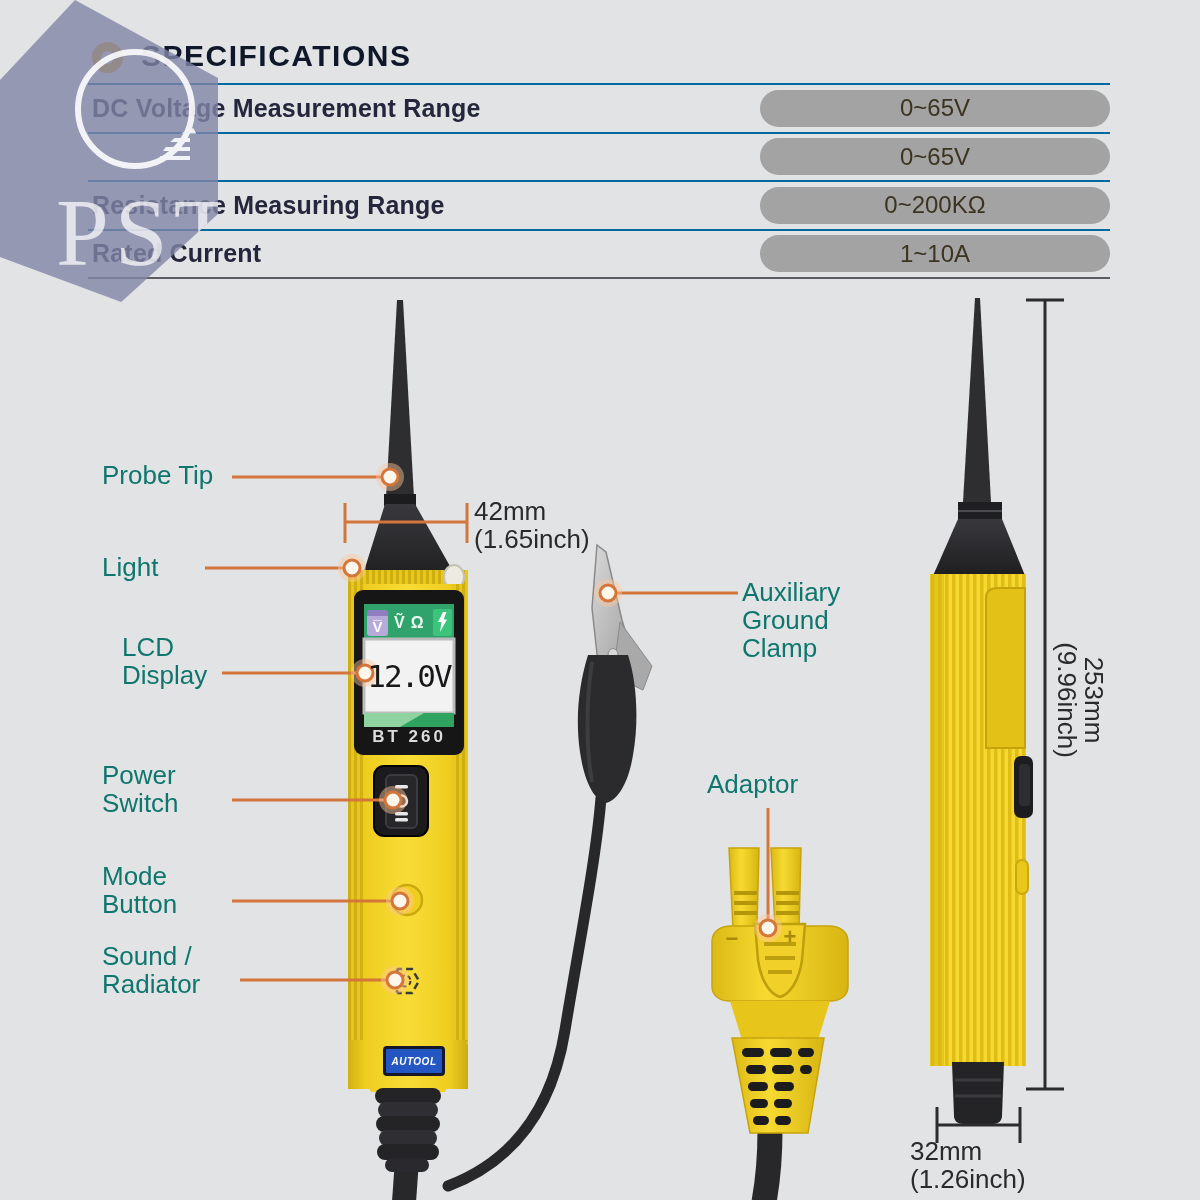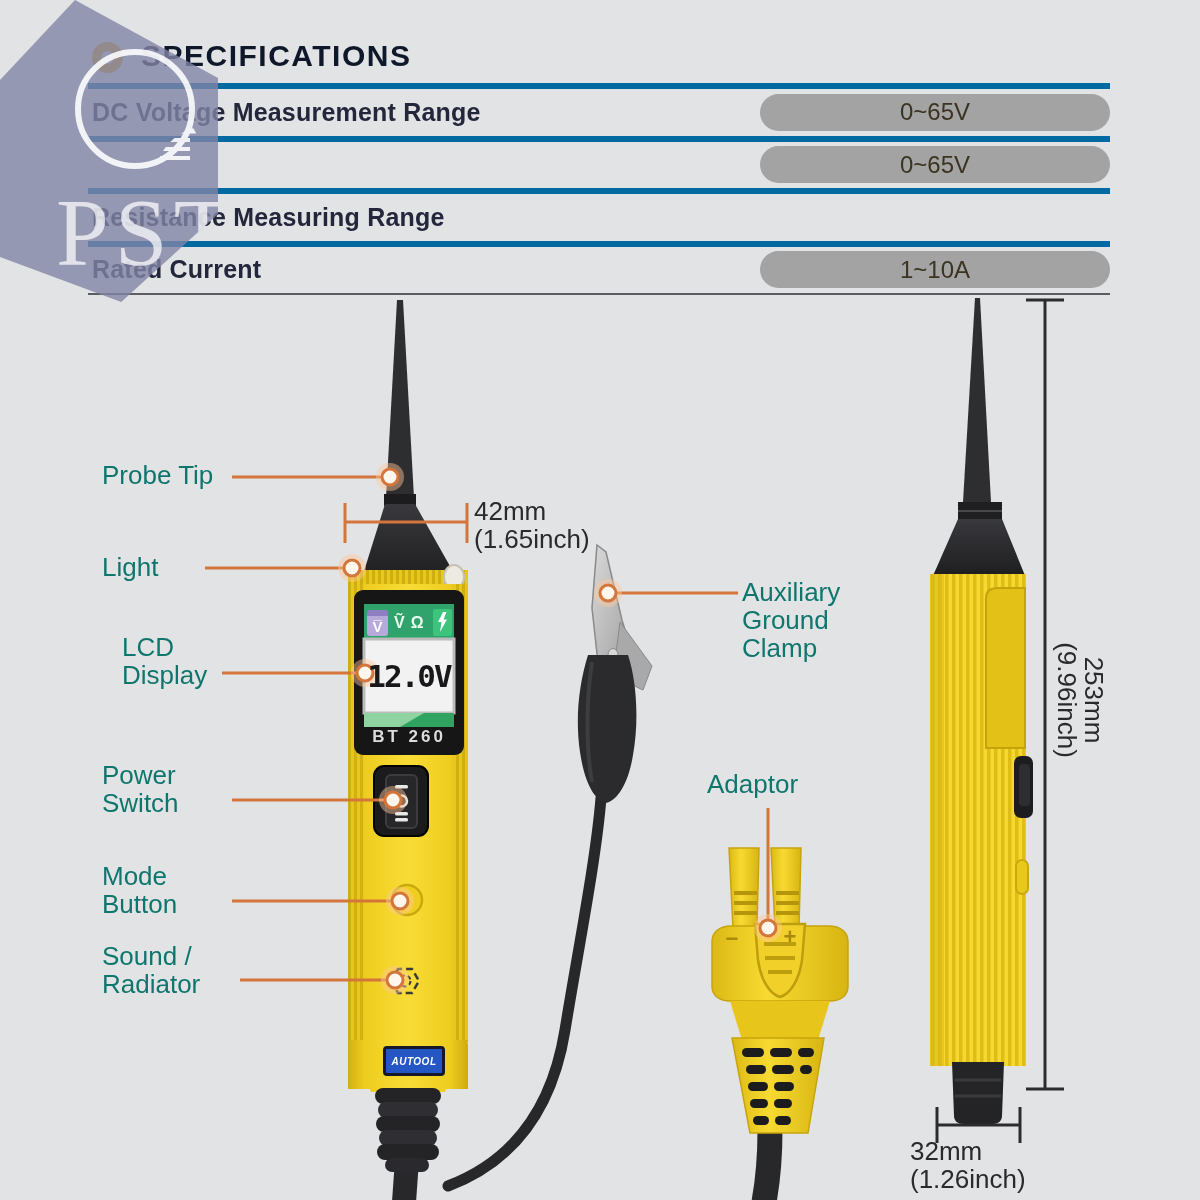--- a/index.html
+++ b/index.html
@@ -3,38 +3,38 @@
 <meta charset="utf-8">
 <style>
   html,body{margin:0;padding:0;}
   .stage{position:relative;width:1200px;height:1200px;background:#e2e3e4;overflow:hidden;
          font-family:"Liberation Sans",sans-serif;}
   
   .hdr-dot{position:absolute;left:92px;top:42px;width:13px;height:13px;border:9px solid #cf9f1e;border-radius:50%;}
   .hdr-title{position:absolute;left:141px;top:39px;font-size:30px;font-weight:800;letter-spacing:1.5px;color:#0f172a;}
   
   .spec-table{position:absolute;left:88px;top:83px;width:1022px;border-bottom:2px solid #5c5d63;}
-  .spec-row{position:relative;height:46.5px;border-top:6px solid #0369a1;display:flex;align-items:center;}
+  .spec-row{position:relative;height:46.5px;border-top:2px solid #0369a1;display:flex;align-items:center;}
   .spec-label{padding-left:4px;font-size:25px;font-weight:bold;color:#24273c;letter-spacing:.2px;}
   .spec-pill{position:absolute;right:0;top:4.5px;width:350px;height:37px;border-radius:19px;background:#a3a3a3;
              display:flex;align-items:center;justify-content:center;font-size:24px;color:#3a3420;}
   
   .lbl{position:absolute;font-size:26px;line-height:28px;color:#0f766e;white-space:pre-line;}
   .dim{position:absolute;font-size:26px;line-height:28px;color:#2a2a2a;white-space:pre-line;text-align:left;}
   .dim-rot{position:absolute;left:1080px;top:700px;width:230px;transform:translate(-50%,-50%) rotate(90deg);
            font-size:26px;line-height:27px;color:#2a2a2a;white-space:pre-line;text-align:center;}
   
   .lcd-modes{position:absolute;left:364px;top:606px;width:90px;height:33px;display:flex;align-items:center;}
   .mode-dc{margin-left:3px;width:21px;height:26px;border-radius:3px;background:linear-gradient(#8f7fc2 0 6px,#b7a9da 6px);
            color:#fff;font-size:15px;font-weight:bold;display:flex;align-items:flex-end;justify-content:center;line-height:19px;}
   .mode-txt{margin-left:6px;color:#eafaf0;font-size:16px;font-weight:bold;}
   .mode-snd{margin-left:auto;margin-right:2px;width:19px;height:27px;border-radius:2px;background:#3cc47d;
             display:flex;align-items:center;justify-content:center;}
   .lcd-val{position:absolute;left:364px;top:638px;width:90px;height:76px;display:flex;align-items:center;justify-content:center;
-           font-family:"DejaVu Sans Mono",monospace;font-weight:700;font-size:31px;letter-spacing:-2px;color:#18181a;}
+           font-family:"DejaVu Sans Mono",monospace;font-weight:400;font-size:31px;letter-spacing:-2px;color:#18181a;}
   .lcd-model{position:absolute;left:354px;top:727px;width:110px;text-align:center;color:#dcdcdc;
              font-size:17px;font-weight:bold;letter-spacing:3px;}
   .autool-badge{position:absolute;left:383px;top:1046px;width:56px;height:24px;background:#2456c4;border:3px solid #15172b;
                 border-radius:4px;display:flex;align-items:center;justify-content:center;color:#fff;
                 font-size:10px;font-style:italic;font-weight:800;letter-spacing:.5px;}
   .plugsign{position:absolute;width:24px;text-align:center;font-size:22px;font-weight:bold;color:#a8890a;}
   
   .watermark{position:absolute;left:0;top:0;width:218px;height:302px;z-index:10;pointer-events:none;
              background:rgba(130,132,166,.8);
              -webkit-clip-path:polygon(34.4% 0%,100% 25.8%,100% 70.9%,55.6% 100%,0% 85.1%,0% 26.5%);
@@ -249,20 +249,21 @@
     <div class="spec-table">
       <div class="spec-row">
         <span class="spec-label">DC Voltage Measurement Range</span>
         <span class="spec-pill">0~65V</span>
       </div>
       <div class="spec-row">
         <span class="spec-pill">0~65V</span>
       </div>
       <div class="spec-row">
         <span class="spec-label">Resistance Measuring Range</span>
+        <span class="spec-pill">0~200KΩ</span>
       </div>
       <div class="spec-row">
         <span class="spec-label">Rated Current</span>
         <span class="spec-pill">1~10A</span>
       </div>
     </div>
 
     <div class="lbl" style="left:102px;top:461px;">Probe Tip</div>
     <div class="lbl" style="left:102px;top:553px;">Light</div>
     <div class="lbl" style="left:102px;top:633px;margin-left:20px;">LCD

